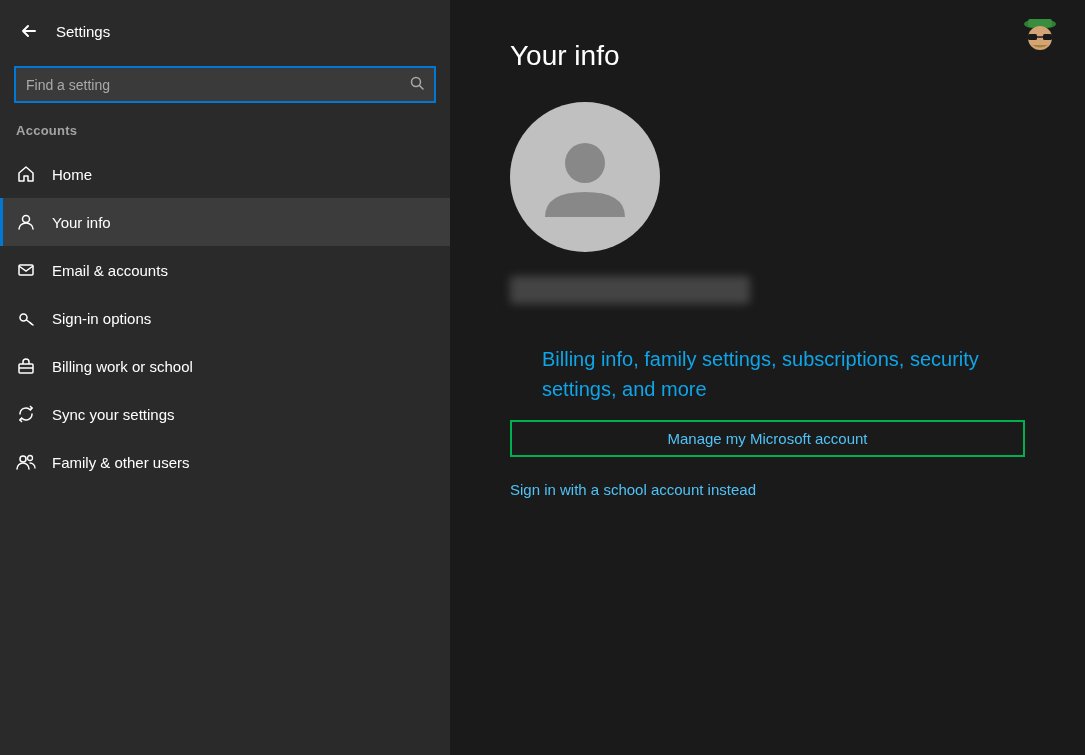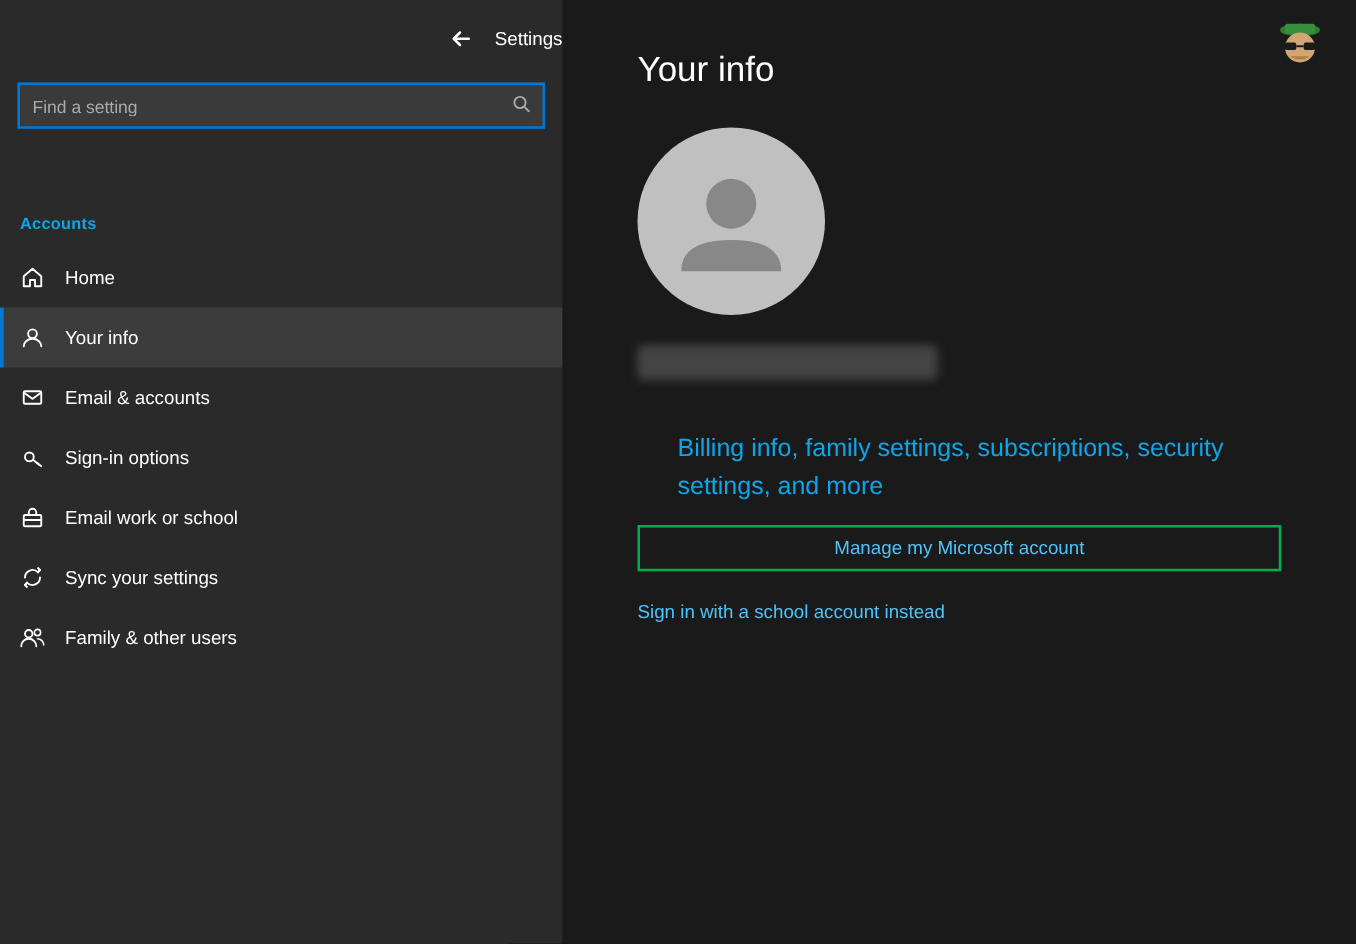--- a/index.html
+++ b/index.html
@@ -18,23 +18,22 @@
       background: #2a2a2a;
       display: flex;
       flex-direction: column;
       padding-top: 0;
       flex-shrink: 0;
     }
 
     .sidebar-header {
       display: flex;
       align-items: center;
-      padding: 18px 0 18px 16px;
+      padding: 18px 32px 18px 16px;
       gap: 14px;
-      justify-content: flex-end;
     }
 
     .back-button {
       color: #ffffff;
       font-size: 18px;
       cursor: pointer;
       background: none;
       border: none;
       color: #fff;
       padding: 4px;
@@ -74,26 +73,25 @@
     .search-icon-btn {
       background: none;
       border: none;
       color: #aaaaaa;
       padding: 8px 10px;
       font-size: 14px;
       cursor: pointer;
     }
 
     .accounts-label {
-      color: #0ea5e9;
+      color: #a3a3a3;
       font-size: 13px;
       font-weight: 600;
       padding: 4px 16px 12px 16px;
       letter-spacing: 0.02em;
-      margin-top: 48px;
     }
 
     .nav-items {
       display: flex;
       flex-direction: column;
     }
 
     .nav-item {
       display: flex;
       align-items: center;
@@ -281,21 +279,21 @@
     </div>
 
     <div class="nav-item">
       <span class="nav-icon">
         <svg width="18" height="18" viewBox="0 0 18 18" fill="none" xmlns="http://www.w3.org/2000/svg">
           <rect x="2" y="7" width="14" height="9" rx="1" stroke="white" stroke-width="1.5"></rect>
           <path d="M6 7V5a3 3 0 016 0v2" stroke="white" stroke-width="1.5" fill="none"></path>
           <line x1="2" y1="11" x2="16" y2="11" stroke="white" stroke-width="1.5"></line>
         </svg>
       </span>
-      <span>Email work or school</span>
+      <span>Billing work or school</span>
     </div>
 
     <div class="nav-item">
       <span class="nav-icon">
         <svg width="18" height="18" viewBox="0 0 18 18" fill="none" xmlns="http://www.w3.org/2000/svg">
           <path d="M3 9a6 6 0 0110.39-4.1L15 3" stroke="white" stroke-width="1.5" stroke-linecap="round"></path>
           <path d="M15 9a6 6 0 01-10.39 4.1L3 15" stroke="white" stroke-width="1.5" stroke-linecap="round"></path>
           <polyline points="13,1 15,3 13,5" stroke="white" stroke-width="1.5" fill="none" stroke-linejoin="round"></polyline>
           <polyline points="5,13 3,15 5,17" stroke="white" stroke-width="1.5" fill="none" stroke-linejoin="round"></polyline>
         </svg>

